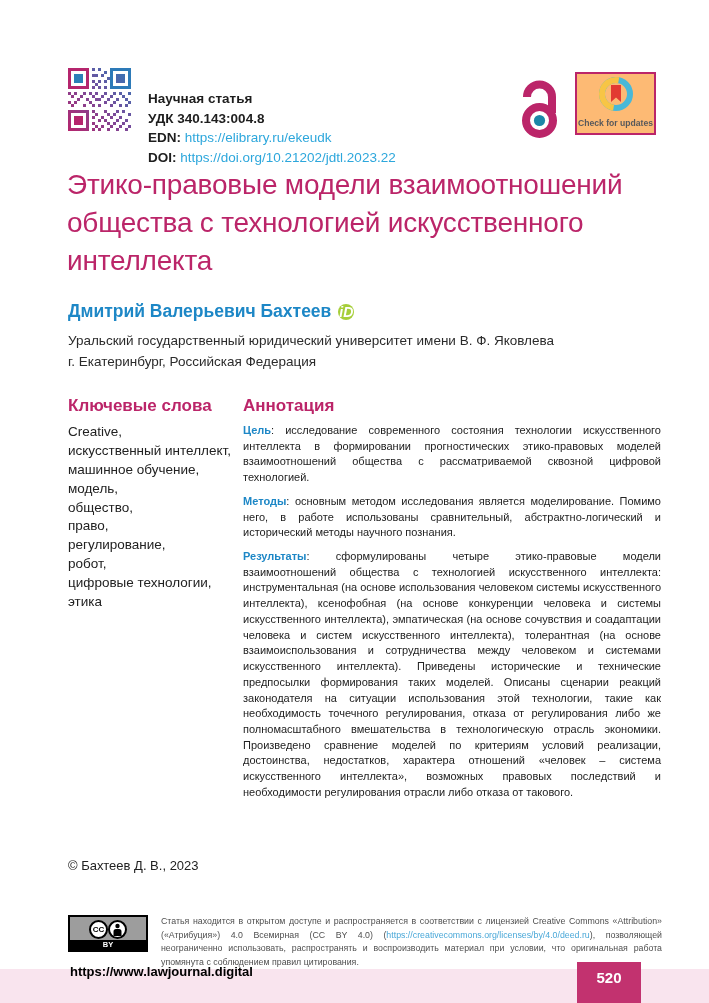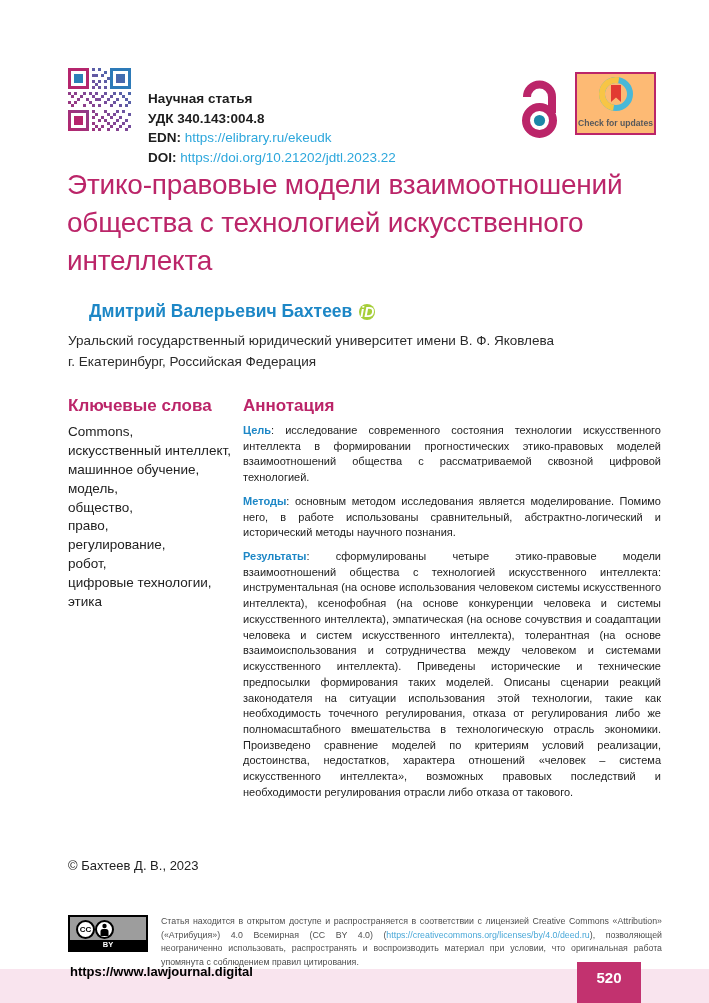--- a/index.html
+++ b/index.html
@@ -20,41 +20,41 @@
     border:2.5px solid #bb2569; background:#fdba74; text-align:center; cursor:pointer;
   }
   .check-badge .cb-txt { font-size:8.6px; line-height:1.15; color:#58595b; font-weight:bold; display:block; margin-top:1px; }
   
   .title {
     position:absolute; left:67px; top:166px; width:610px;
     font-size:28px; font-weight:normal; color:#bb2569; line-height:1.35; letter-spacing:-0.2px;
   }
   
   .author-row { position:absolute; left:68px; top:301px; display:flex; align-items:center; gap:7px; }
-  .author-name { font-size:17.5px; font-weight:bold; color:#1d87c6;margin-left:21px; }
+  .author-name { font-size:17.5px; font-weight:bold; color:#1d87c6; }
   .orcid {
     width:16px; height:16px; border-radius:50%; background:#a6ce39; color:#fff;
     font-size:14px; font-weight:bold; display:inline-flex; align-items:center; justify-content:center;
     font-style:italic; cursor:pointer;
   }
   .affil { position:absolute; left:68px; top:331px; font-size:13.5px; line-height:1.55; color:#2b2b2b; }
   
   .col-head { font-size:17px; font-weight:bold; color:#bb2569; margin-bottom:7px; }
   .keywords { position:absolute; left:68px; top:396px; width:168px; }
   .kw-list { font-size:13.5px; line-height:1.4; color:#222; }
   .annotation { position:absolute; left:243px; top:396px; width:418px; }
   .annotation p { font-size:11px; line-height:1.43; text-align:justify; margin-bottom:8px; color:#222; }
   .lead { color:#1d87c6; font-weight:bold; }
   
   .copyright { position:absolute; left:68px; top:858px; font-size:13px; color:#222; }
   .license { position:absolute; left:68px; top:915px; width:594px; display:flex; gap:13px; align-items:flex-start; }
   .cc-badge {
     width:80px; height:37px; background:#9d9d9d; border:2px solid #000; position:relative; flex:0 0 auto;
   }
-  .cc-badge .circles { display:flex; justify-content:flex-start; align-items:center; height:25px; padding:0 6px; }
+  .cc-badge .circles { display:flex; justify-content:center; align-items:center; height:25px; padding:0 6px; }
   .cc-circle {
     width:19px; height:19px; background:#fff; border:2px solid #000; border-radius:50%;
     display:flex; align-items:center; justify-content:center; font-size:8px; font-weight:bold; color:#000;
   }
   .cc-by-bar {
     position:absolute; left:0; right:0; bottom:0; height:10px; background:#000; color:#fff;
     font-size:7.5px; font-weight:bold; text-align:center; line-height:10px;
   }
   .lic-text { font-size:8.8px; line-height:1.55; text-align:justify; color:#4f4f4f; }
   .lic-text a { color:#4aa8d8; text-decoration:none; }
@@ -123,21 +123,21 @@
     <span class="orcid">iD</span>
   </div>
   <div class="affil">
     <div>Уральский государственный юридический университет имени В. Ф. Яковлева</div>
     <div>г. Екатеринбург, Российская Федерация</div>
   </div>
 
   <div class="keywords">
     <div class="col-head">Ключевые слова</div>
     <div class="kw-list">
-      <div>Commons,</div>
+      <div>Creative,</div>
       <div>искусственный интеллект,</div>
       <div>машинное обучение,</div>
       <div>модель,</div>
       <div>общество,</div>
       <div>право,</div>
       <div>регулирование,</div>
       <div>робот,</div>
       <div>цифровые технологии,</div>
       <div>этика</div>
     </div>

